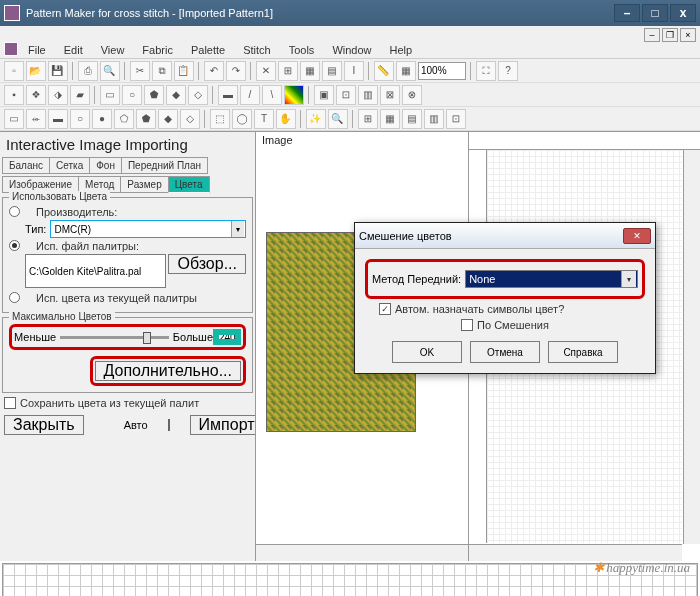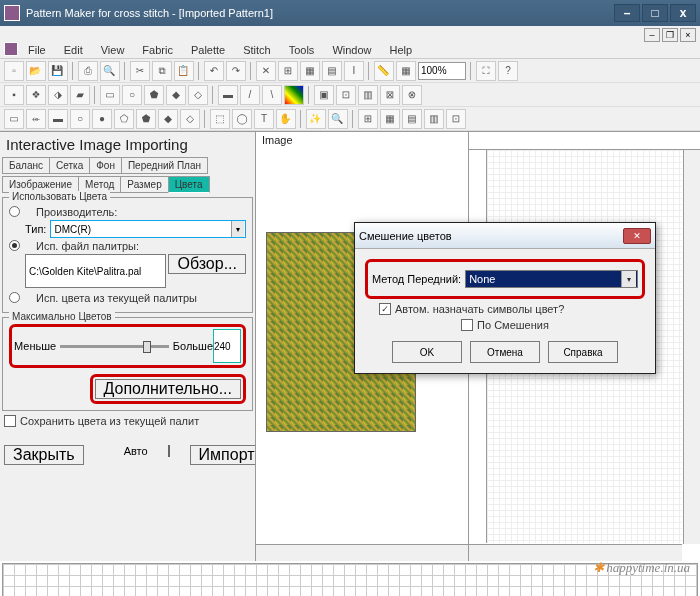--- a/index.html
+++ b/index.html
@@ -31,24 +31,24 @@
 .radio.checked::after{content:"";width:5px;height:5px;background:#333;border-radius:50%}
 .type-row{display:flex;align-items:center;gap:4px;margin:2px 0 2px 16px}
 .combo{border:1px solid #0ea5e9;background:#fff;height:18px;padding:0 14px 0 3px;font-size:10px;position:relative;display:flex;align-items:center;flex:1}
 .combo::after{content:"▾";position:absolute;right:1px;top:0;width:12px;height:16px;background:#e8e8e8;border-left:1px solid #999;display:flex;align-items:center;justify-content:center;font-size:8px}
 .textfield{border:1px solid #7a7a7a;background:#fff;height:17px;padding:16px 3px;font-size:10px;display:flex;align-items:center}
 .btn{border:1px solid #7a7a7a;background:#f0f0f0;height:20px;padding:0 8px;font-size:16px;display:flex;align-items:center;justify-content:center}
 .red-box{border:3px solid #c00;border-radius:6px;padding:2px}
 .slider-row{display:flex;align-items:center;font-size:10px}
 .slider{flex:1;height:3px;background:#999;position:relative;margin:0 4px}
 .slider-thumb{position:absolute;right:18px;top:-4px;width:8px;height:12px;background:#e0e0e0;border:1px solid #555}
-.small-input{width:28px;height:34px;border:1px solid #14b8a6;background:#fff;font-size:10px;text-align:left}
+.small-input{width:28px;height:16px;border:6px solid #14b8a6;background:#fff;font-size:10px;text-align:left}
 .chk-row{display:flex;align-items:center;gap:4px;margin:4px 2px;font-size:10px;color:#333}
 .chk{width:12px;height:12px;border:1px solid #666;background:#fff;display:inline-flex;align-items:center;justify-content:center;font-size:9px}
-.bottom-btns{display:flex;gap:20px;margin:18px 2px;}
+.bottom-btns{display:flex;gap:20px;margin:6px 2px;align-items:center}
 .center-panel{flex:1;background:#fff;position:relative}
 .img-label{position:absolute;top:2px;left:6px;font-size:11px;color:#222}
 .preview{position:absolute;top:100px;left:10px;width:150px;height:200px;border:1px solid #666;background:linear-gradient(45deg,#8a9a2a 0%,#c8b838 20%,#6a8a2a 40%,#d8a838 60%,#4a7a3a 80%,#b8942a 100%);background-size:8px 8px}
 .right-panel{width:232px;background:#fff;border-left:1px solid #999;position:relative}
 .ruler-h{height:18px;background:#fff;border-bottom:1px solid #999;position:relative;font-size:8px;color:#333}
 .ruler-v{position:absolute;left:0;top:18px;width:18px;bottom:18px;background:#fff;border-right:1px solid #999}
 .grid-area{position:absolute;left:18px;top:18px;right:18px;bottom:18px;background:#fff;background-image:linear-gradient(#eee 1px,transparent 1px),linear-gradient(90deg,#eee 1px,transparent 1px);background-size:6px 6px}
 .scrollbar-h{position:absolute;bottom:0;left:0;right:18px;height:17px;background:#f0f0f0;border-top:1px solid #999}
 .scrollbar-v{position:absolute;right:0;top:18px;bottom:17px;width:17px;background:#f0f0f0;border-left:1px solid #999}
 .scrollbar-h2{position:absolute;bottom:0;left:0;right:0;height:17px;background:#f0f0f0;border-top:1px solid #999}

